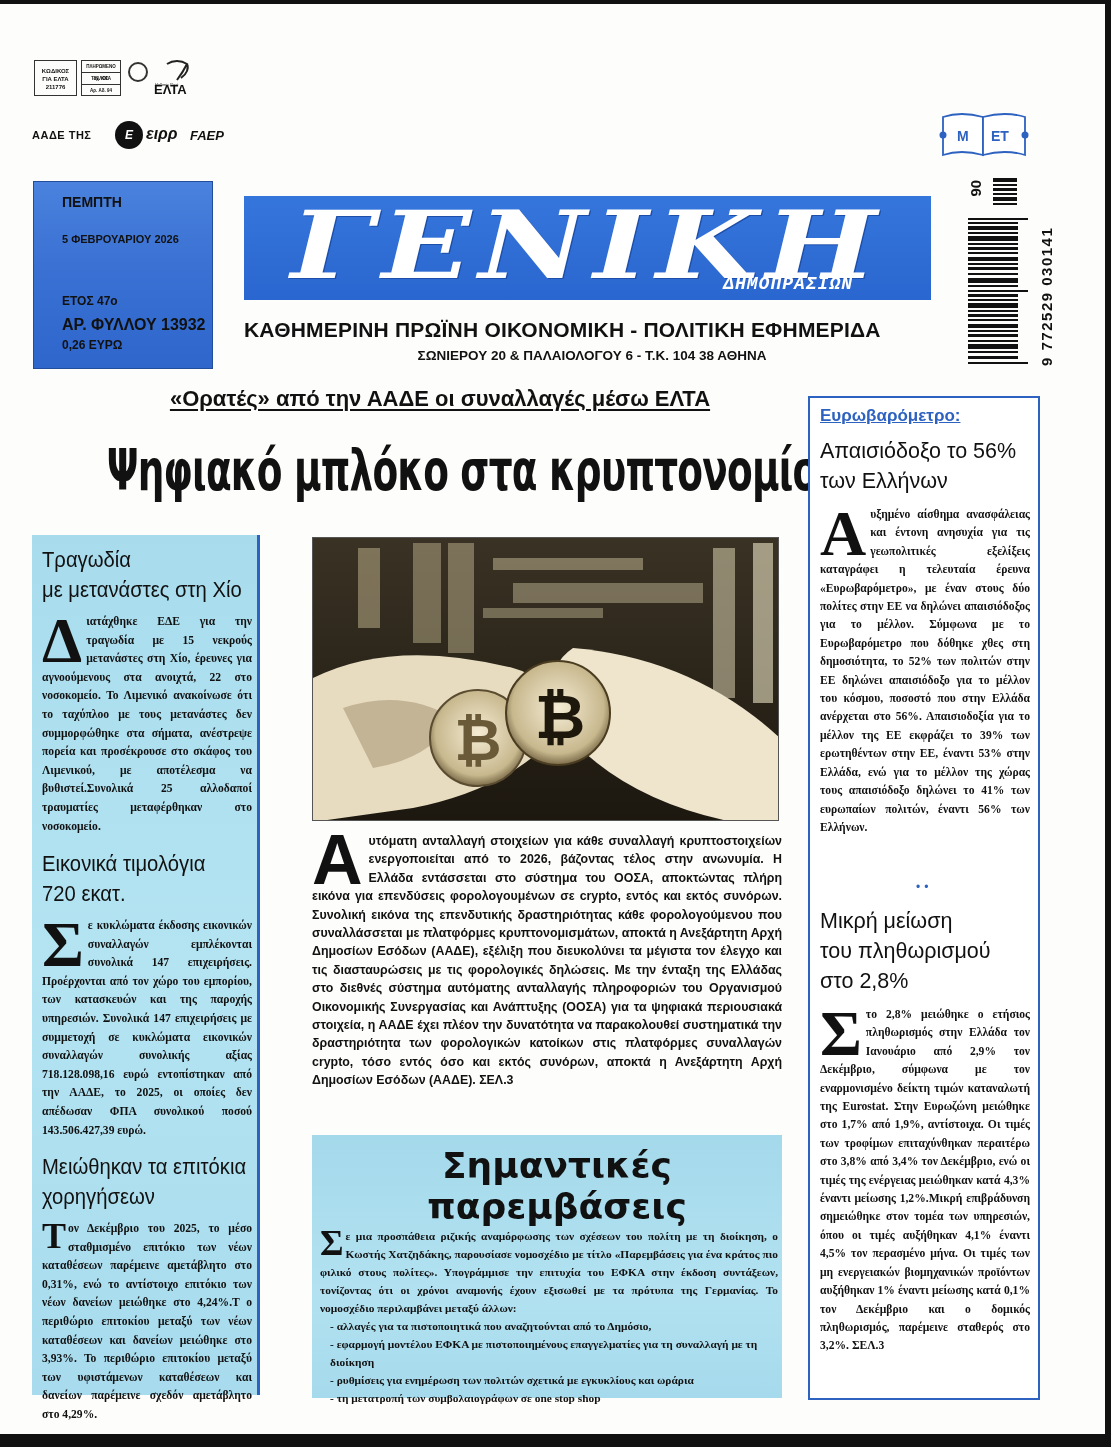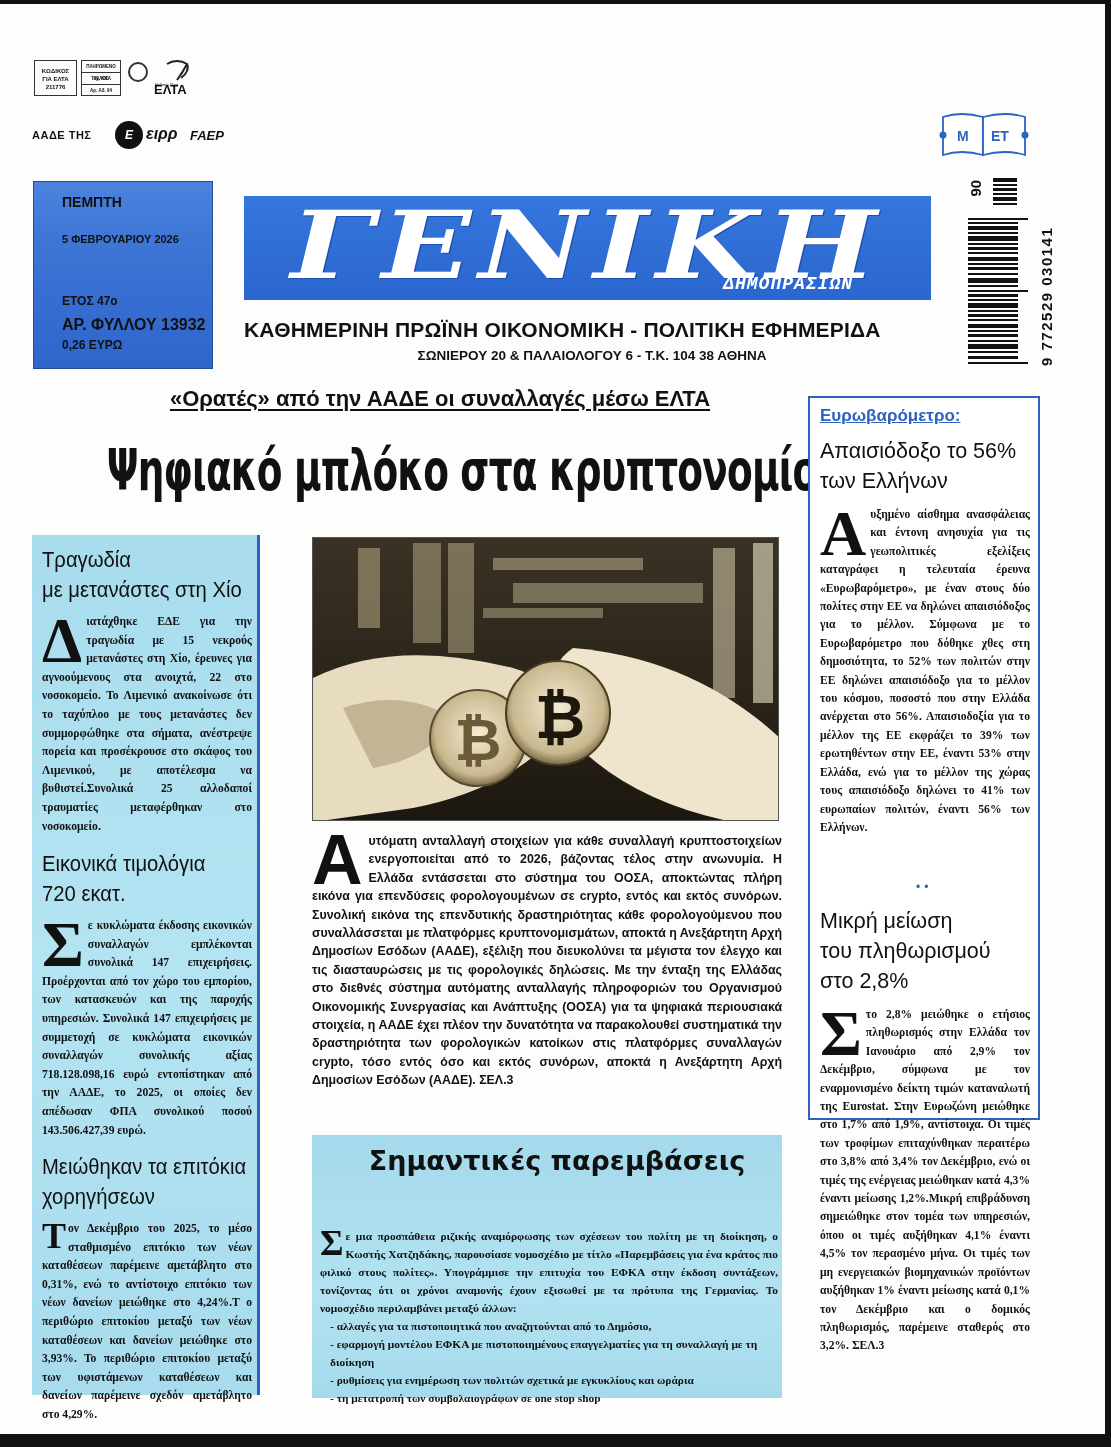--- a/index.html
+++ b/index.html
@@ -72,28 +72,28 @@
   
   .photo { left: 312px; top: 533px; width: 467px; height: 284px; background: #2a2418; overflow: hidden; border: 1px solid #555; }
 
   
   .main-article { left: 312px; top: 828px; width: 470px; font-family: "Liberation Sans", sans-serif; font-weight: bold; font-size: 12.4px; line-height: 18.4px; text-align: justify; color: #111; }
   .main-article .dropcap-a { float: left; font-family: "Liberation Sans", sans-serif; font-weight: 900; font-size: 70px; line-height: 52px; margin: 2px 6px 0 0; }
 
   
   .center-box { left: 312px; top: 1131px; width: 470px; height: 263px; background: #a6dbec;
     background-image: linear-gradient(180deg, #a4d9eb, #b2e2f1 60%, #a5daec); }
-  .center-box h2 { position: absolute; left: 0; right: 0; text-align: center; font-family: "DejaVu Sans", sans-serif; font-weight: bold; font-size: 27px; color: #111; padding-left: 20px; }
+  .center-box h2 { position: absolute; left: 0; right: 0; text-align: center; font-family: "DejaVu Sans", sans-serif; font-weight: bold; font-size: 36px; color: #111; padding-left: 20px; }
   .cb-h1 { top: 10px; } .cb-h2 { top: 46px; }
   .cb-body { position: absolute; left: 8px; top: 92px; width: 458px; font-family: "Liberation Serif", serif; font-weight: bold; font-size: 11.4px; line-height: 18px; text-align: justify; color: #111; }
   .cb-list { list-style: none; padding-left: 10px; }
   .cb-list li { text-align: left; }
 
   
-  .right-col { left: 808px; top: 392px; width: 232px; height: 724px; border: 2.5px solid #2d62c0; background: #fff; }
+  .right-col { left: 808px; top: 392px; width: 232px; height: 1004px; border: 2.5px solid #2d62c0; background: #fff; }
   .rc-label { position: absolute; left: 10px; top: 8px; font-size: 17px; color: #2d62c0; text-decoration: underline; font-weight: bold; }
   .rc-story { position: absolute; left: 10px; width: 210px; }
   .rc-story h2 { font-family: "Liberation Sans", sans-serif; font-weight: normal; font-size: 21.5px; line-height: 30px; color: #111; }
   .rc-story p { font-family: "Liberation Serif", serif; font-weight: bold; font-size: 11.6px; line-height: 18.4px; text-align: justify; color: #111; margin-top: 10px; }
   .dots { position: absolute; left: 106px; top: 482px; font-size: 12px; color: #2d62c0; letter-spacing: 4px; }
 </style>
 </head>
 <body>
 
 <div class="page">

